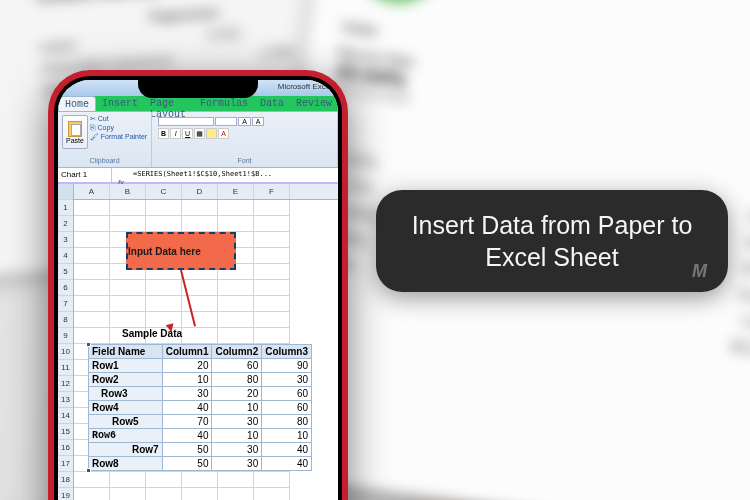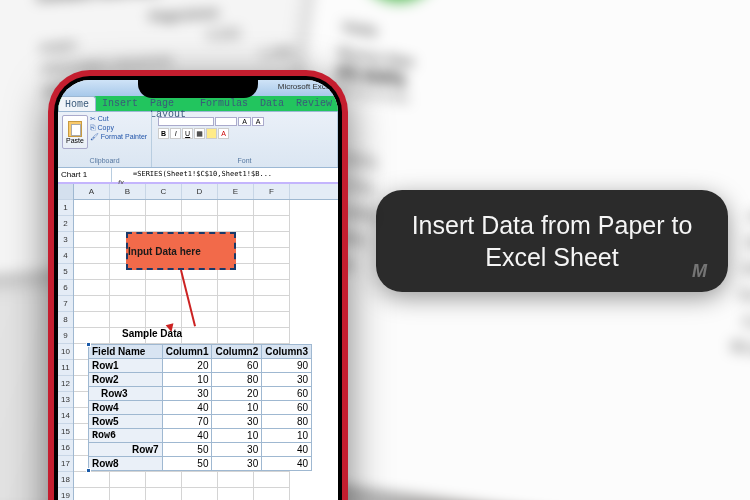--- a/index.html
+++ b/index.html
@@ -500,21 +500,21 @@
                     <td class="num">20</td>
                     <td class="num">60</td>
                   </tr>
                   <tr>
                     <td style="font-weight: bold; background: rgb(234, 240, 248);">Row4</td>
                     <td class="num">40</td>
                     <td class="num">10</td>
                     <td class="num">60</td>
                   </tr>
                   <tr>
-                    <td style="font-weight: bold; background: rgb(234, 240, 248);">Row5</td>
+                    <td style="font-weight: bold; background: rgb(234, 240, 248); text-align: center;">Row5</td>
                     <td class="num">70</td>
                     <td class="num">30</td>
                     <td class="num">80</td>
                   </tr>
                   <tr>
                     <td style="font-weight: bold; background: rgb(234, 240, 248); font-family: Liberation Mono, monospace;">Row6</td>
                     <td class="num">40</td>
                     <td class="num">10</td>
                     <td class="num">10</td>
                   </tr>

